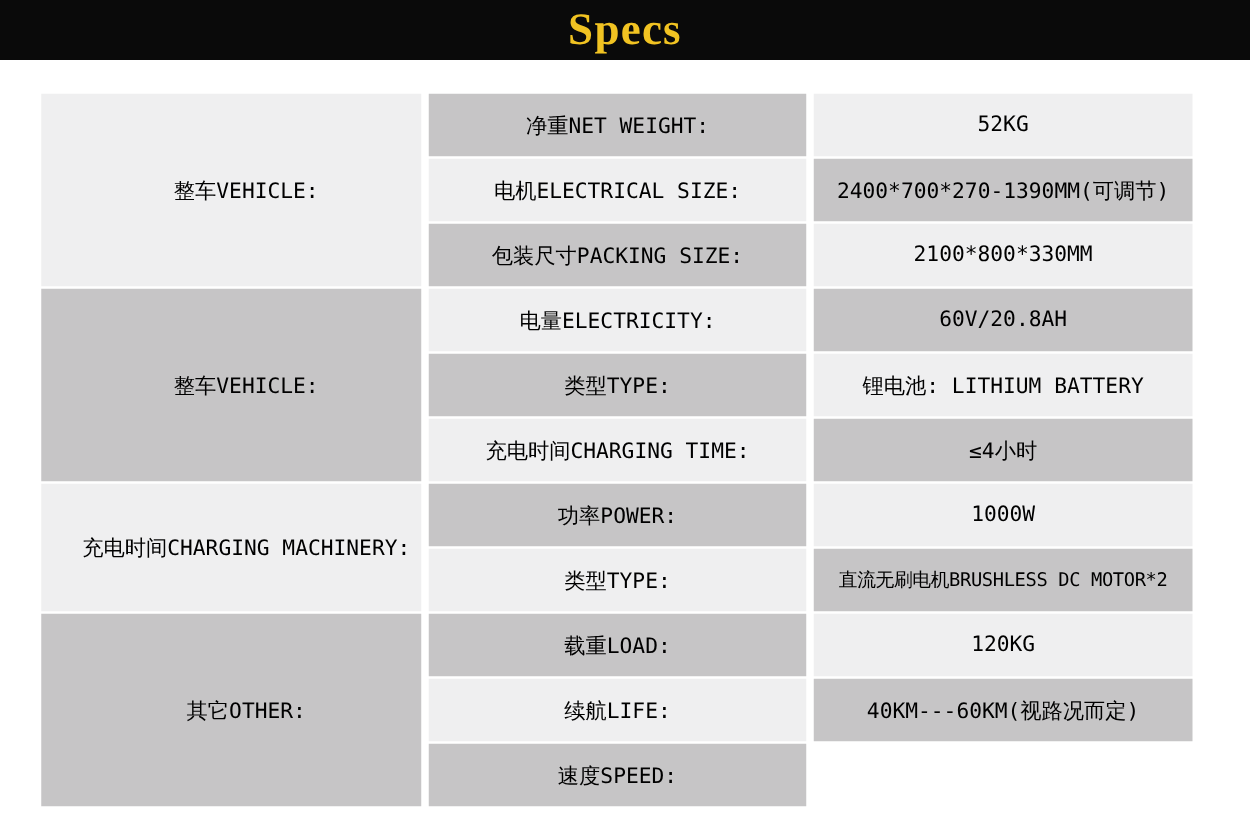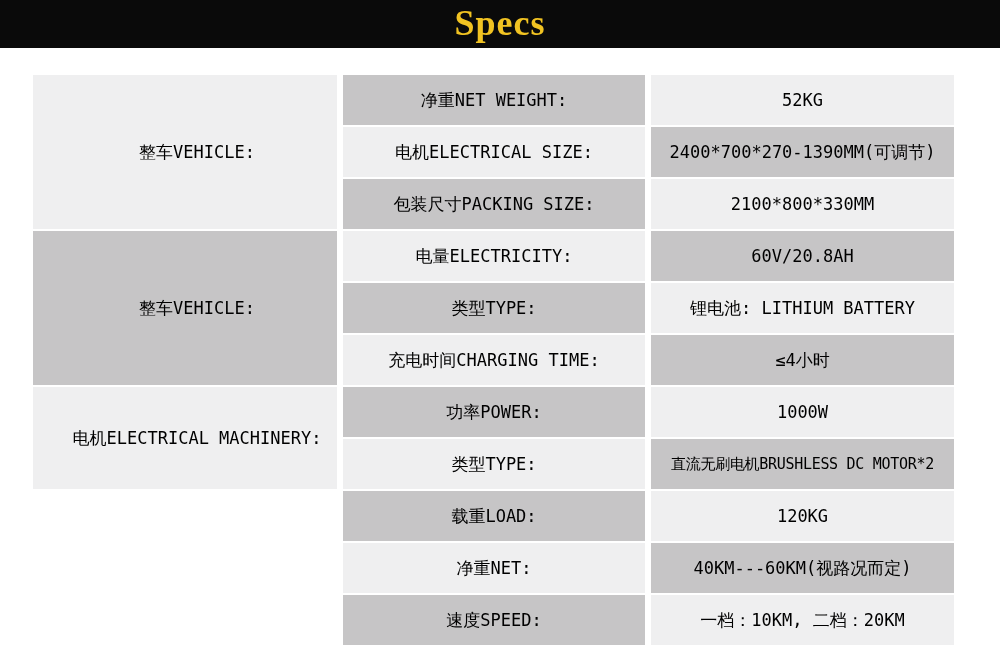--- a/index.html
+++ b/index.html
@@ -46,21 +46,22 @@
 <body>
 
 <div class="top-bar">
   <div class="title">Specs</div>
 </div>
 
 <div class="spec-table">
 
   <div class="cell col1 sec1 light">整车VEHICLE:</div>
   <div class="cell col1 sec2 dark">整车VEHICLE:</div>
-  <div class="cell col1 sec3 light">电机ELECTRICAL MACHINERY:</div>
+  <div class="cell col1 sec3 light">充电时间CHARGING MACHINERY:</div>
+  <div class="cell col1 sec4 dark">其它OTHER:</div>
 
   <div class="cell col2 r1 dark">净重NET WEIGHT:</div>
   <div class="cell col3 r1 light">52KG</div>
 
   <div class="cell col2 r2 light">电机ELECTRICAL SIZE:</div>
   <div class="cell col3 r2 dark">2400*700*270-1390MM(可调节)</div>
 
   <div class="cell col2 r3 dark">包装尺寸PACKING SIZE:</div>
   <div class="cell col3 r3 light">2100*800*330MM</div>
 
@@ -75,19 +76,18 @@
 
   <div class="cell col2 r7 dark">功率POWER:</div>
   <div class="cell col3 r7 light">1000W</div>
 
   <div class="cell col2 r8 light">类型TYPE:</div>
   <div class="cell col3 r8 dark tight">直流无刷电机BRUSHLESS DC MOTOR*2</div>
 
   <div class="cell col2 r9 dark">载重LOAD:</div>
   <div class="cell col3 r9 light">120KG</div>
 
-  <div class="cell col2 r10 light">净重NET:</div>
+  <div class="cell col2 r10 light">续航LIFE:</div>
   <div class="cell col3 r10 dark">40KM---60KM(视路况而定)</div>
 
   <div class="cell col2 r11 dark">速度SPEED:</div>
-  <div class="cell col3 r11 light">一档：10KM,  二档：20KM</div>
 
 </div>
 
 </body></html>

